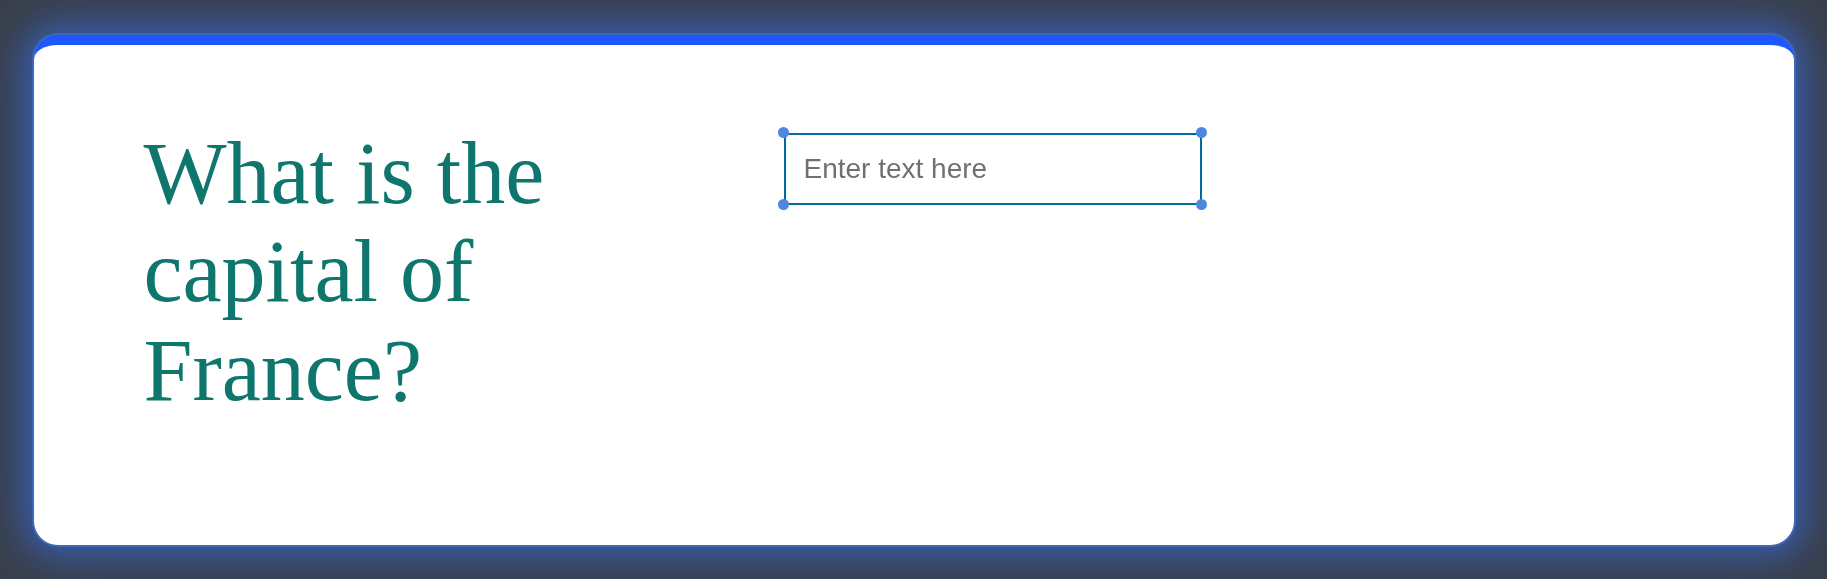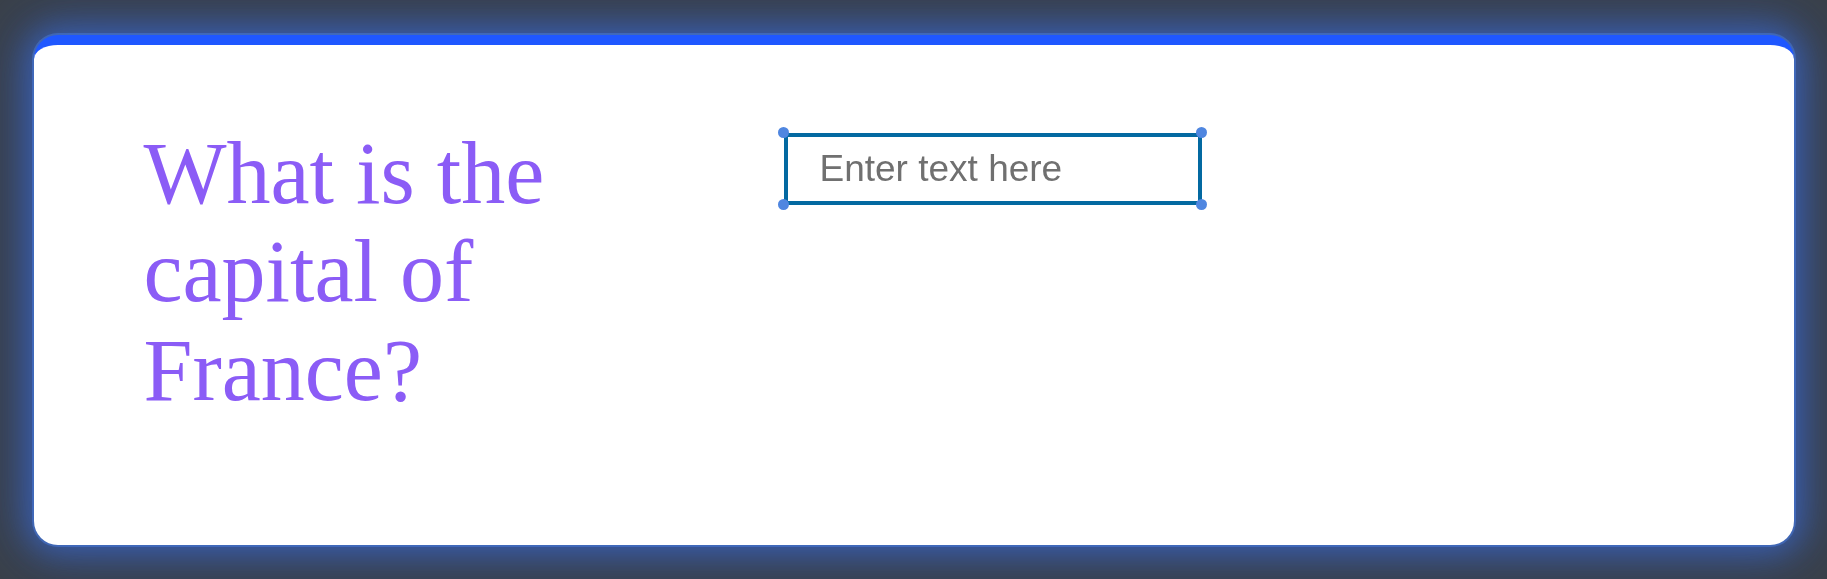--- a/index.html
+++ b/index.html
@@ -34,40 +34,40 @@
       padding: 80px 90px 60px 110px;
     }
     .question-col {
       flex: 0 0 640px;
       padding-right: 40px;
     }
     .question {
       font-family: Georgia, 'Times New Roman', serif;
       font-size: 88px;
       line-height: 1.12;
-      color: #8b5cf6;
+      color: #0f766e;
       font-weight: 400;
     }
     .answer-col {
       flex: 1 1 auto;
       position: relative;
       padding-top: 8px;
     }
     .selected-wrap {
       position: relative;
       width: 418px;
     }
     .text-input {
       width: 100%;
       height: 72px;
-      border: 4px solid #0369a1;
+      border: 2px solid #0369a1;
       background: #ffffff;
-      padding: 0 32px;
+      padding: 0 18px;
       font-family: Arial, Helvetica, sans-serif;
-      font-size: 37px;
+      font-size: 28px;
       color: #111827;
       outline: none;
       border-radius: 0;
     }
     .text-input::placeholder {
       color: #707070;
     }
     .handle {
       position: absolute;
       width: 11px;

